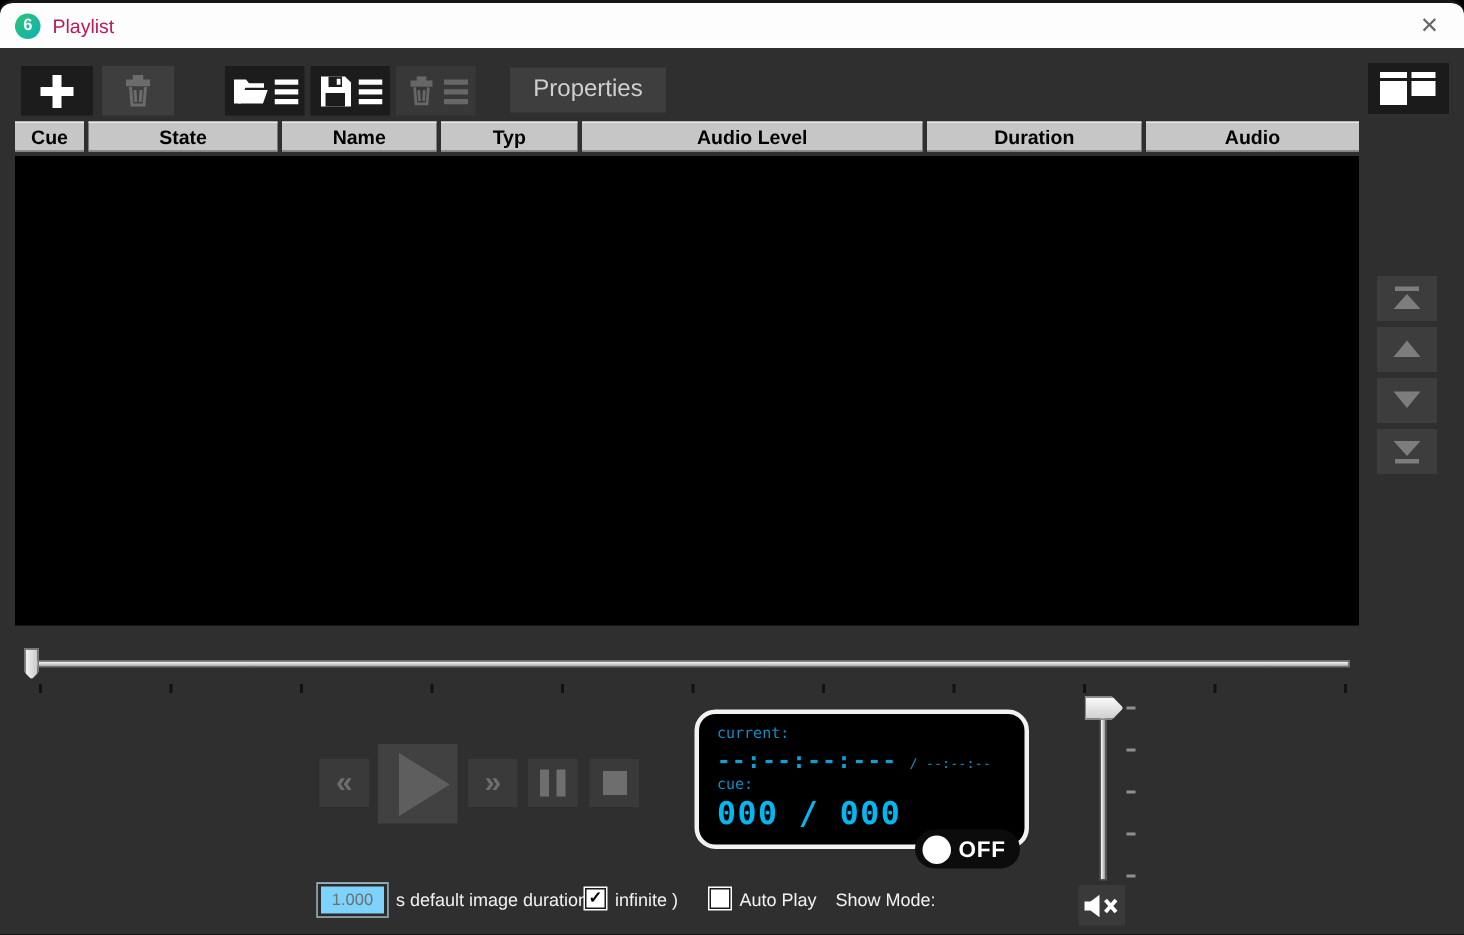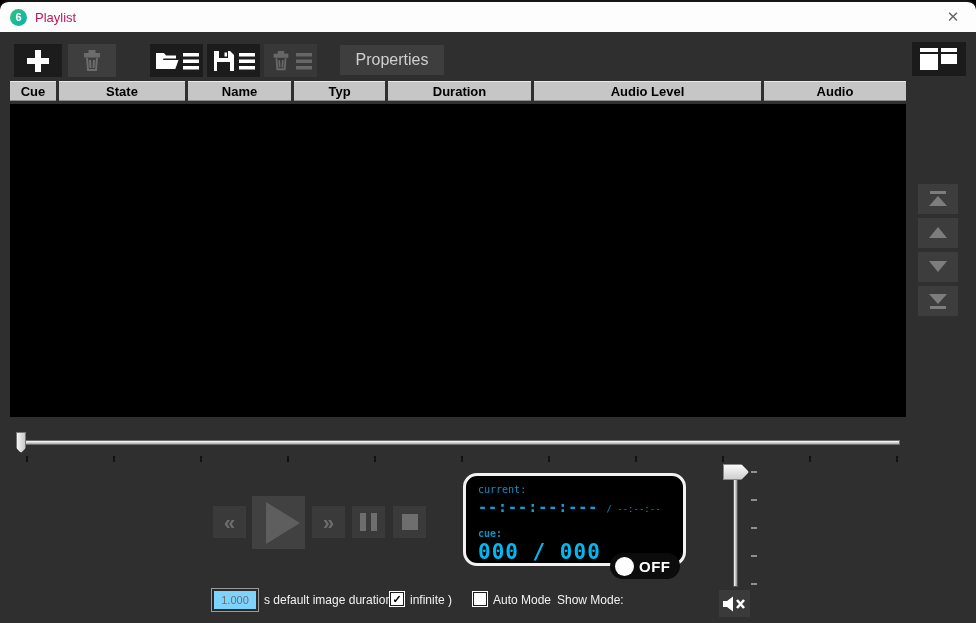--- a/index.html
+++ b/index.html
@@ -57,21 +57,21 @@
   .pause-glyph i{width:6px;height:18px;background:#6e6e6e;}
   .stop-glyph{width:16px;height:16px;background:#6e6e6e;}
   
   .lcd{position:absolute;left:463px;top:471px;width:223px;height:93px;background:#000;
        border:3px solid #f2f2f2;border-radius:14px;padding:8px 12px 6px 12px;}
   .lcd .small{font-size:10px;color:#0b8fc0;font-family:"DejaVu Sans Mono",monospace;}
   .lcd .time-row{margin-top:3px;display:flex;align-items:baseline;gap:8px;}
   .lcd .time-main{font-size:15px;font-weight:bold;letter-spacing:1px;color:#0aa2d8;
                   font-family:"DejaVu Sans Mono",monospace;}
   .lcd .time-total{font-size:9px;color:#0b8fc0;font-family:"DejaVu Sans Mono",monospace;}
-  .lcd .cue-row{margin-top:12px;font-weight:bold;}
+  .lcd .cue-row{margin-top:2px;}
   .lcd .cue-value{font-size:21px;font-weight:bold;color:#00b9f2;letter-spacing:1px;
                   font-family:"DejaVu Sans Mono",monospace;margin-top:1px;}
   
   .vol-track{position:absolute;left:733px;top:468px;width:5px;height:117px;cursor:pointer;
              background:linear-gradient(90deg,#ffffff,#8f8f8f);border:1px solid #555;}
   .vol-handle{position:absolute;left:723px;top:462px;width:26px;height:16px;cursor:grab;
               background:linear-gradient(#fafafa,#cfcfcf);border:1px solid #888;
               clip-path:polygon(0 0,70% 0,100% 50%,70% 100%,0 100%);}
   .vol-ticks{position:absolute;left:751px;top:469px;height:114px;display:flex;flex-direction:column;
              justify-content:space-between;}
@@ -169,22 +169,22 @@
       <rect x="23" y="2" width="16" height="4" fill="#fff"></rect>
       <rect x="23" y="8" width="16" height="10" fill="#fff"></rect>
     </svg>
   </div>
 
   <div class="grid-header">
     <div class="cell" style="width:46px;">Cue</div>
     <div class="cell" style="width:126px;">State</div>
     <div class="cell" style="width:103px;">Name</div>
     <div class="cell" style="width:91px;">Typ</div>
+    <div class="cell" style="width:227px;">Audio Level</div>
     <div class="cell" style="width:143px;">Duration</div>
-    <div class="cell" style="width:227px;">Audio Level</div>
     <div class="cell" style="width:142px;">Audio</div>
   </div>
 
   <div class="playlist-area"></div>
 
   <div class="move-btn" style="top:182px;">
     <svg width="24" height="18" viewBox="0 0 24 18">
       <rect x="4" y="1" width="16" height="3" fill="#7d7d7d"></rect>
       <polygon points="12,6 21,16 3,16" fill="#7d7d7d"></polygon>
     </svg>
@@ -272,21 +272,21 @@
   </div>
 
   <input class="dur-input" readonly="" value="1.000" style="">
   <span class="b-label" style="left:264px;">s default image duration (</span>
   <span class="checkbox" style="left:390px;top:590px;">
     <span>✓</span>
   </span>
   <span class="b-label" style="left:410px;">infinite )</span>
 
   <span class="checkbox" style="left:473px;top:590px;"></span>
-  <span class="b-label" style="left:493px;">Auto Mode</span>
+  <span class="b-label" style="left:493px;">Auto Play</span>
 
   <span class="b-label" style="left:557px;">Show Mode:</span>
   <div class="toggle">
     <span class="toggle-knob"></span>
     <span class="toggle-label">OFF</span>
   </div>
 
 </div>
 
 </body></html>

